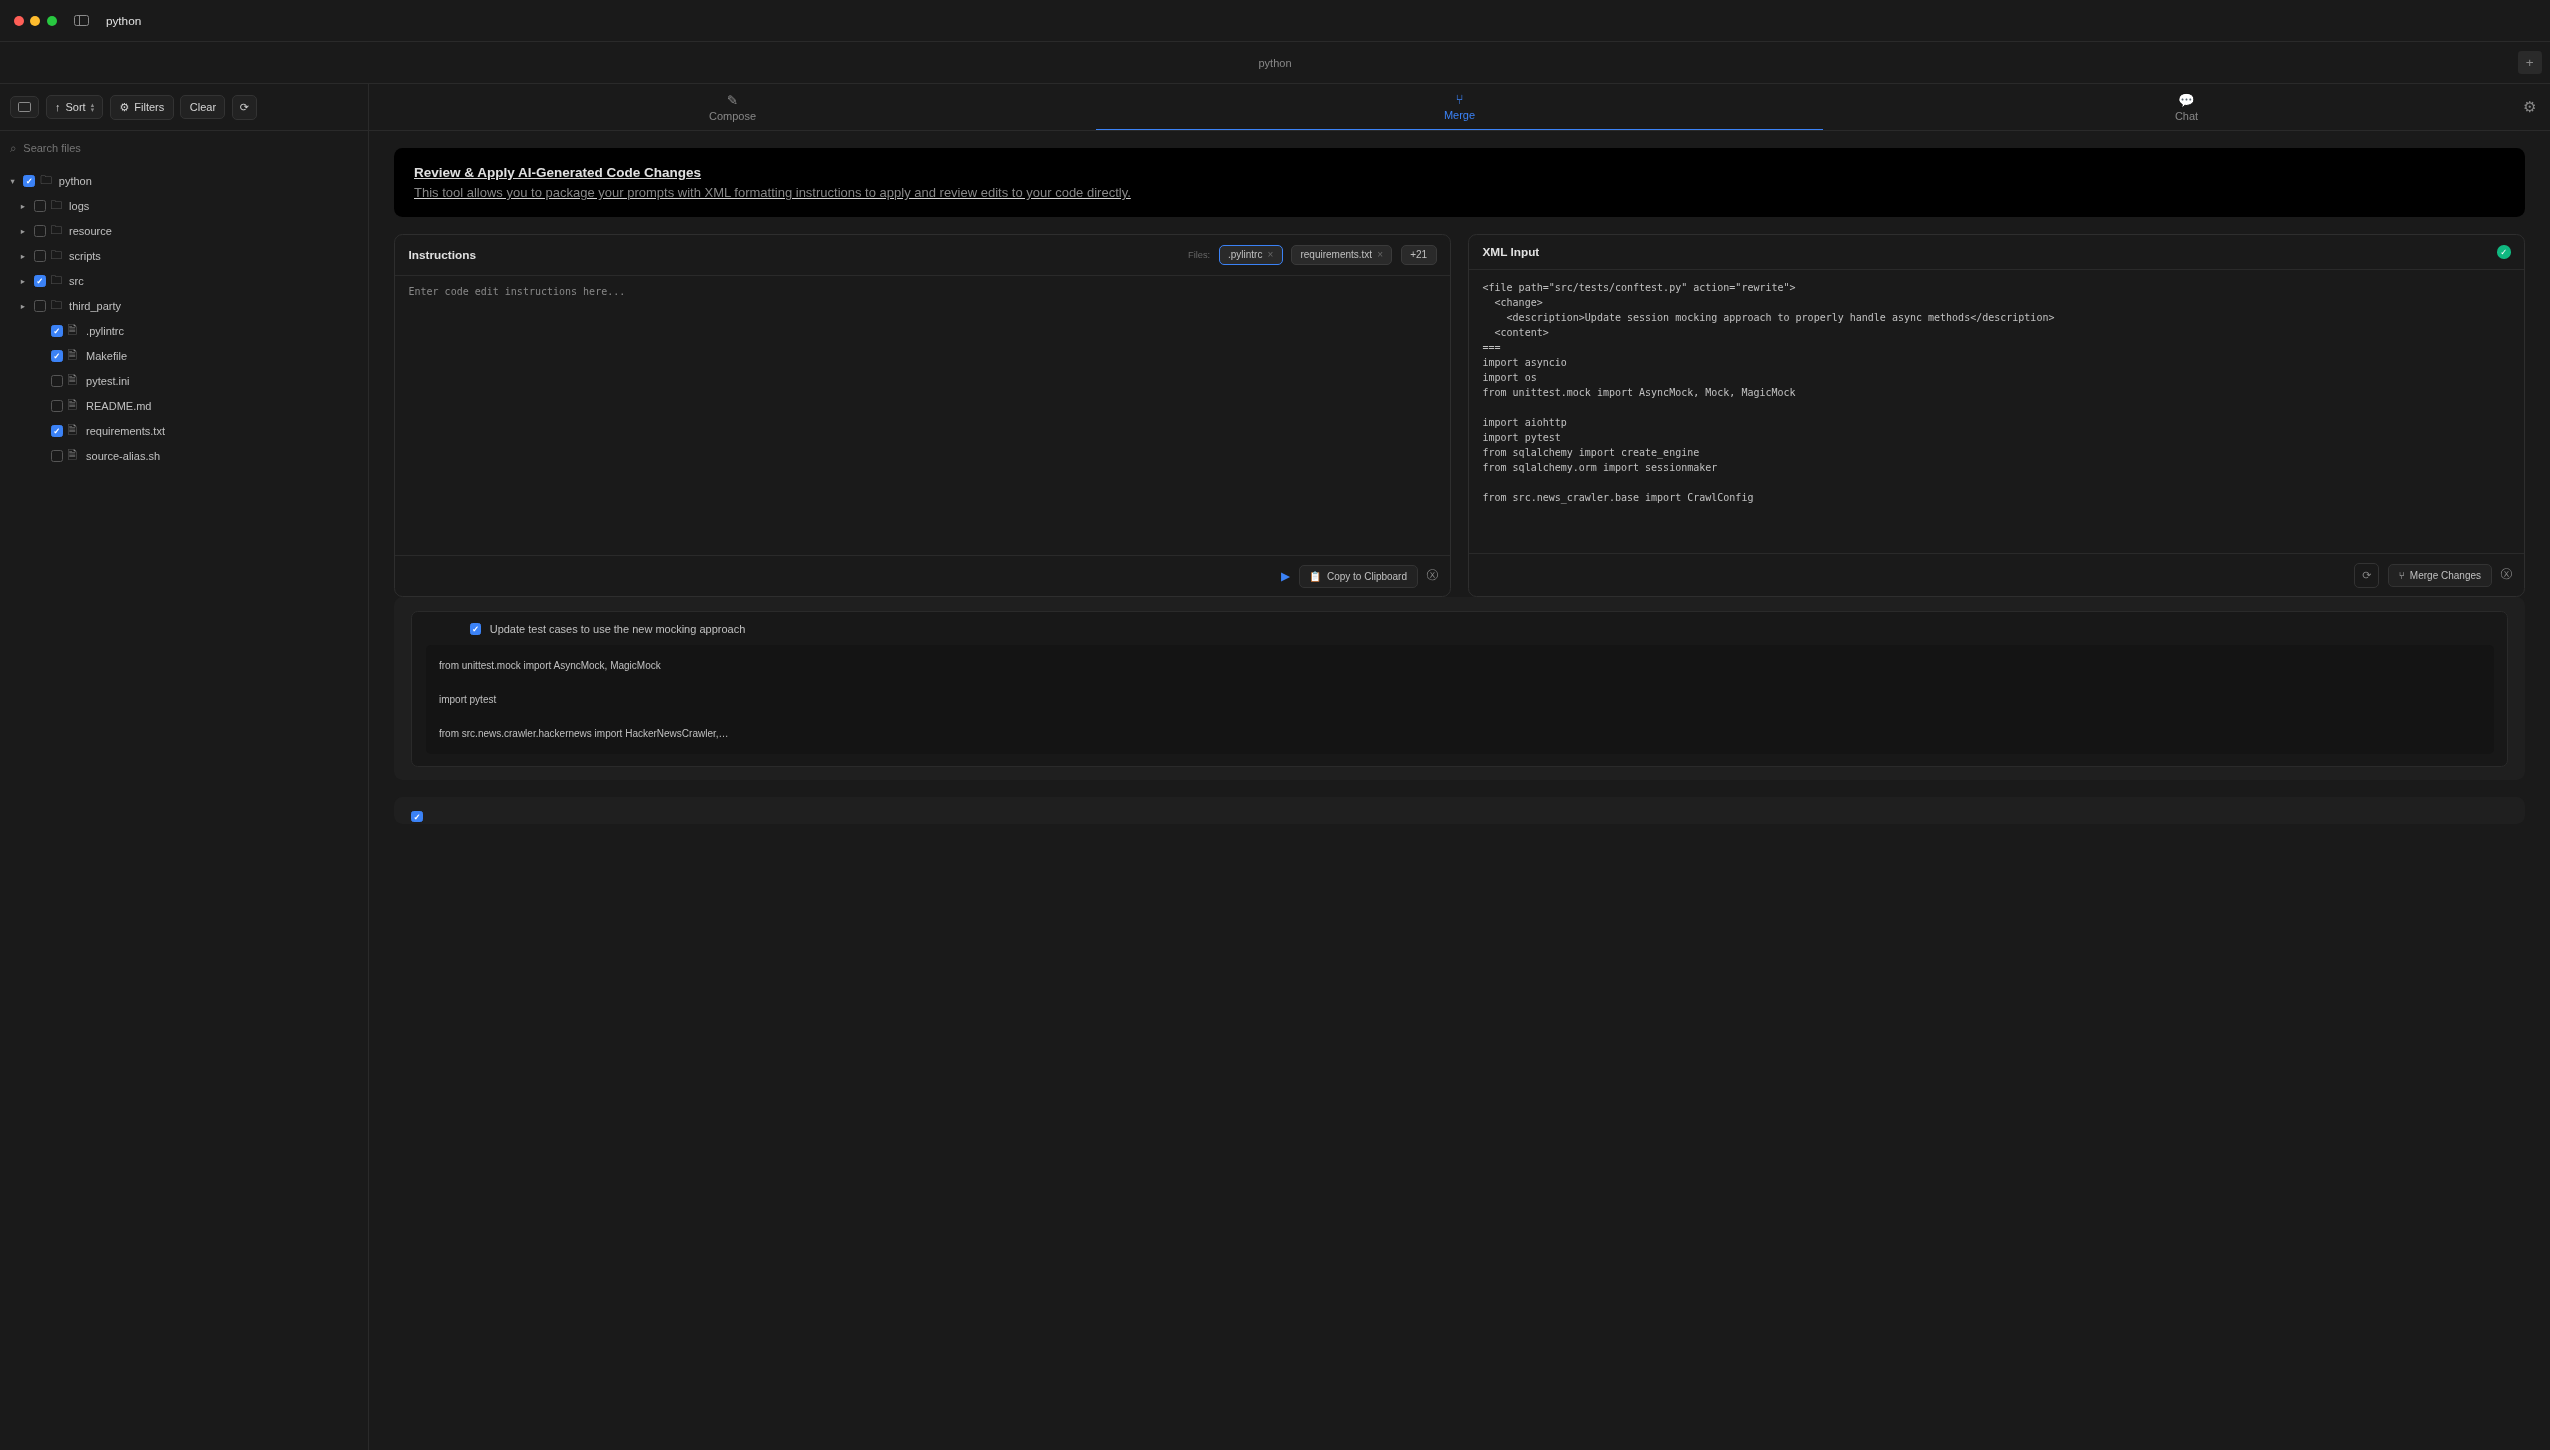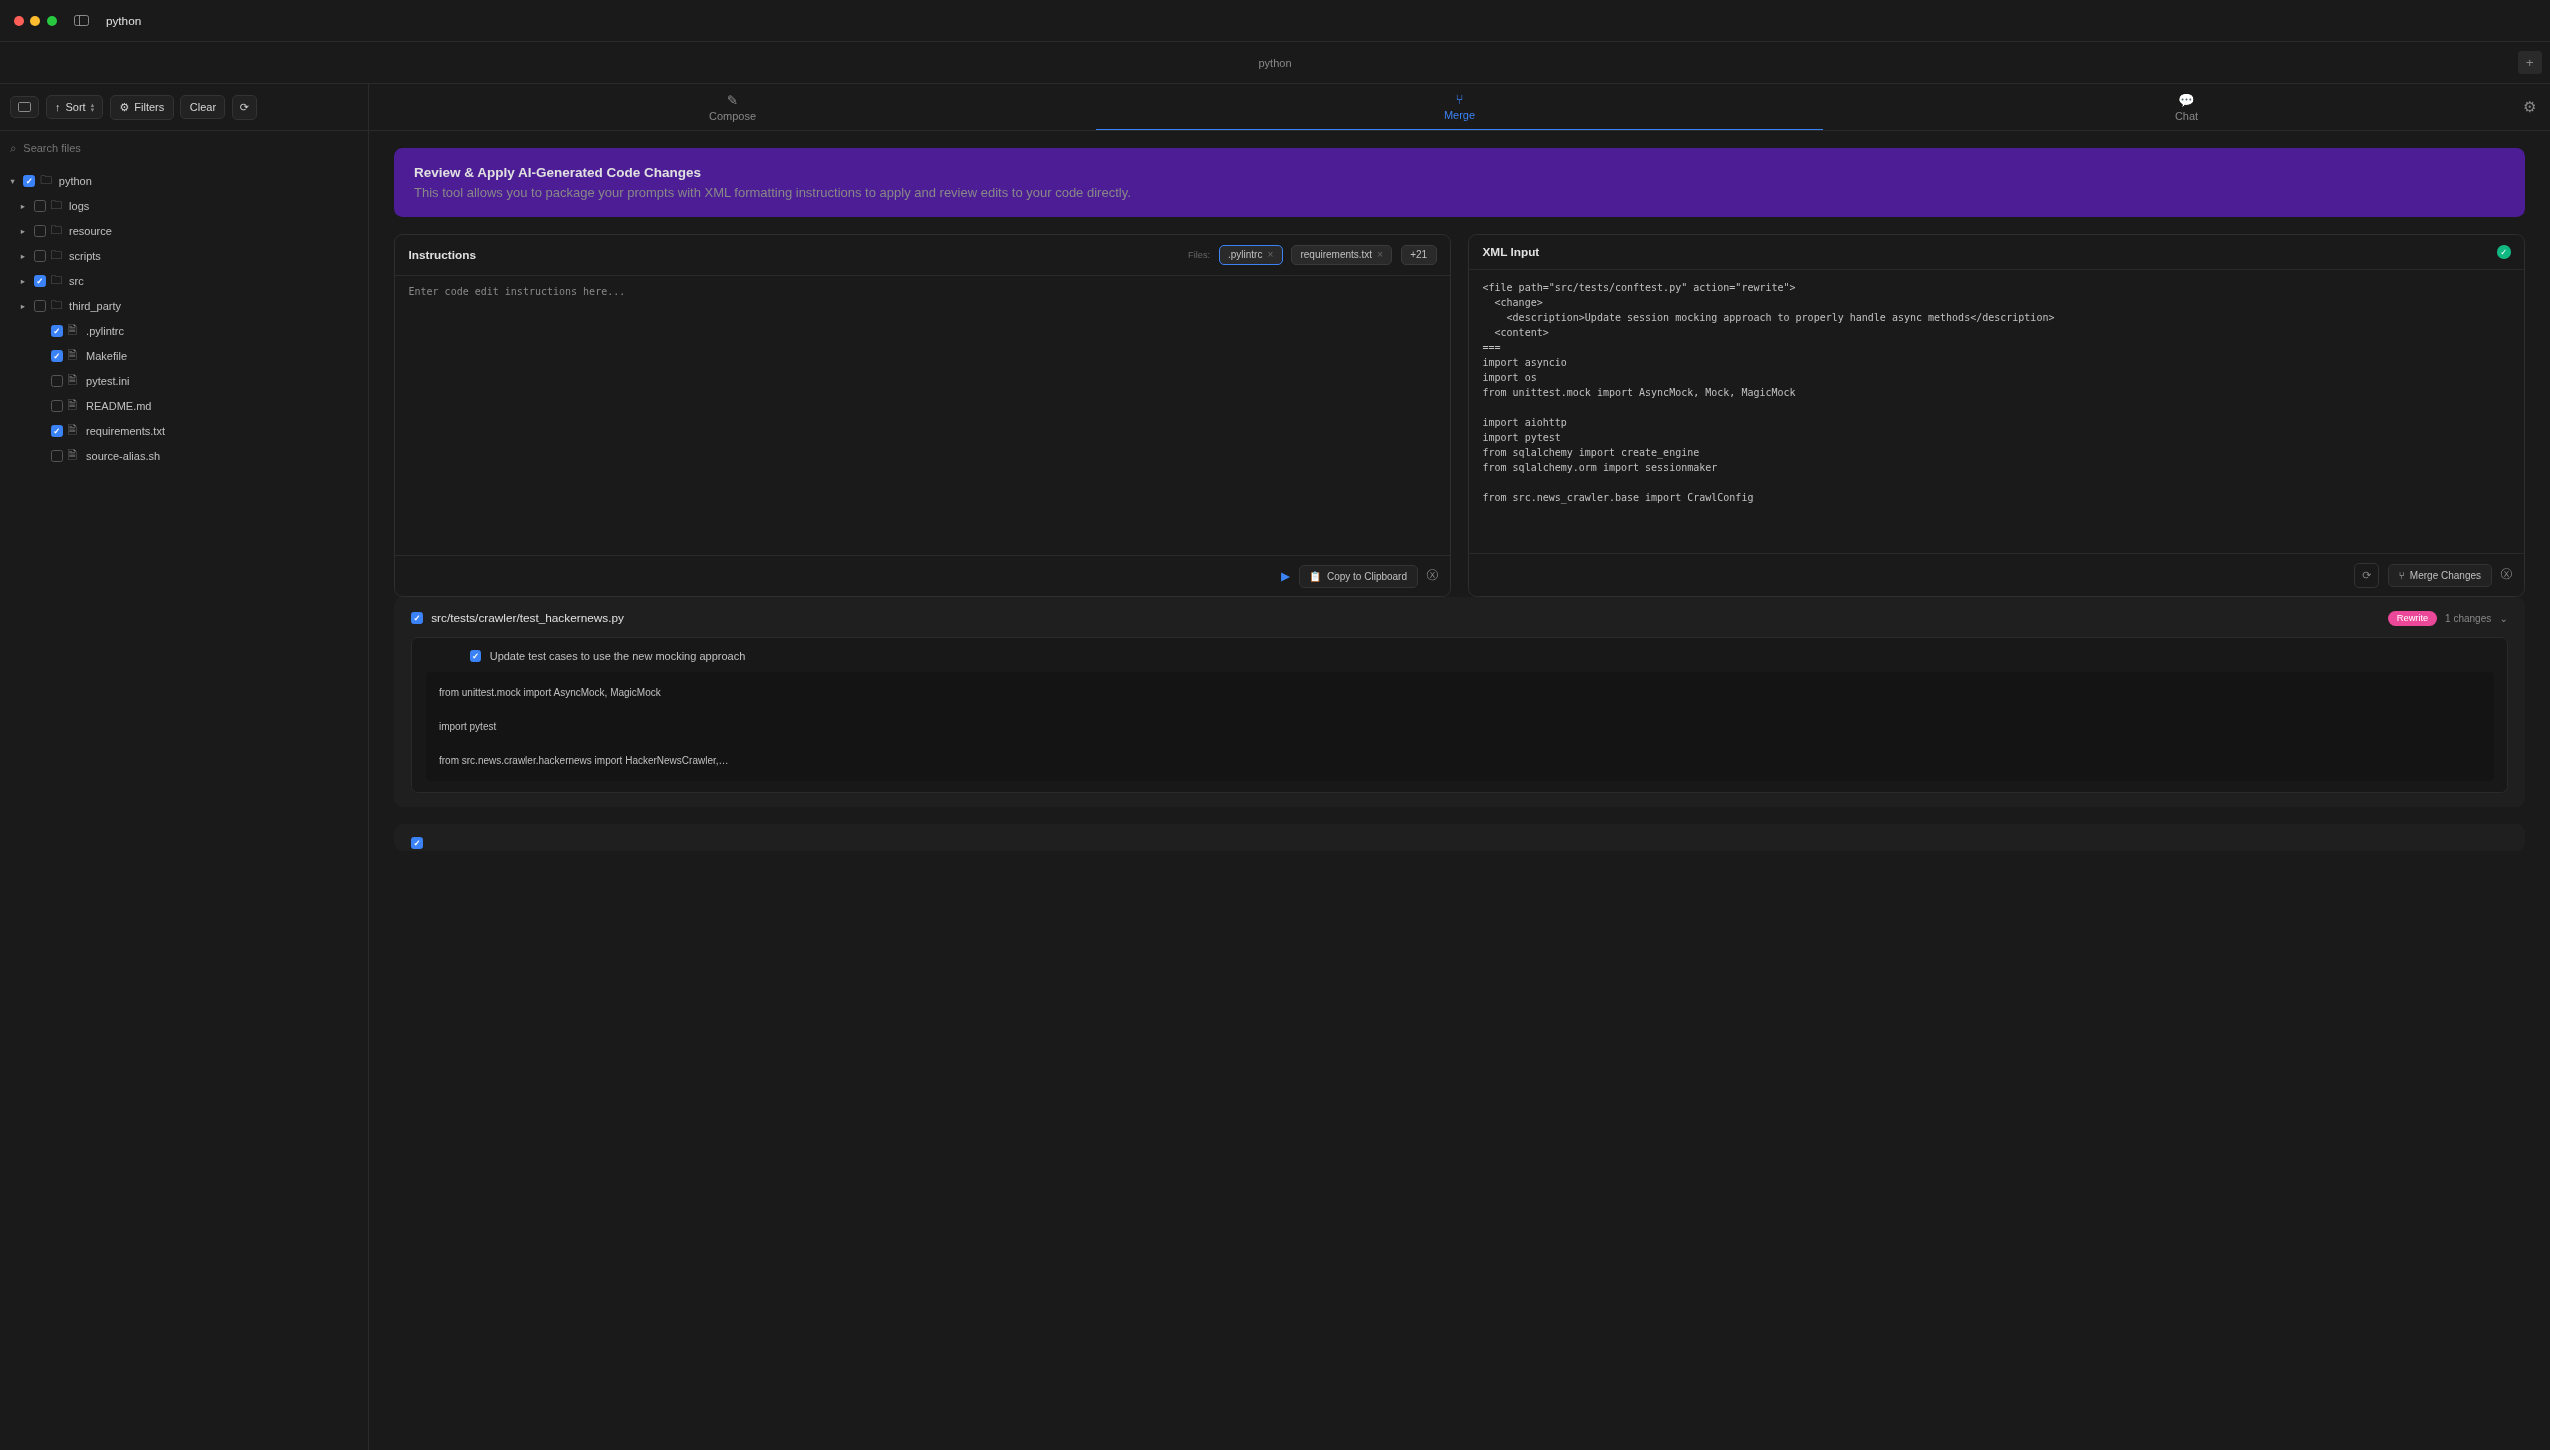--- a/index.html
+++ b/index.html
@@ -168,24 +168,25 @@
       color: #888; font-size: 15px;
     }
     
     .content-scroll {
       flex: 1;
       overflow-y: auto;
       padding: 17px 25px;
     }
     
     .banner {
-      background: #4c1d95;
+      background: #000000;
       border-radius: 8.4px;
       padding: 17px 20px;
       margin-bottom: 17px;
+      text-decoration: underline;
     }
     .banner h2 { color: #e0e0e0; font-size: 13.5px; font-weight: 600; margin-bottom: 5px; }
     .banner p { color: #888; font-size: 13px; }
     
     .panels-row { display: flex; gap: 17px; }
     .panel {
       flex: 1;
       background: #1a1a1a;
       border: 0.8px solid #2e2e2e;
       border-radius: 8.4px;
@@ -504,27 +505,20 @@
             <div class="action-btn">
               <span>⑂</span>
               <span>Merge Changes</span>
             </div>
             <span class="icon-only-inline">ⓧ</span>
           </div>
         </div>
       </div>
 
       <div class="change-card">
-        <div class="change-header">
-          <span class="checkbox checked"></span>
-          <span class="change-path">src/tests/crawler/test_hackernews.py</span>
-          <span class="rewrite-badge">Rewrite</span>
-          <span class="changes-count">1 changes</span>
-          <span class="expand-chevron">⌄</span>
-        </div>
         <div class="change-sub">
           <div class="change-desc">
             <span class="checkbox checked"></span>
             <span>Update test cases to use the new mocking approach</span>
           </div>
           <div class="code-block">from unittest.mock import AsyncMock, MagicMock
 
 import pytest
 
 from src.news.crawler.hackernews import HackerNewsCrawler,…</div>

